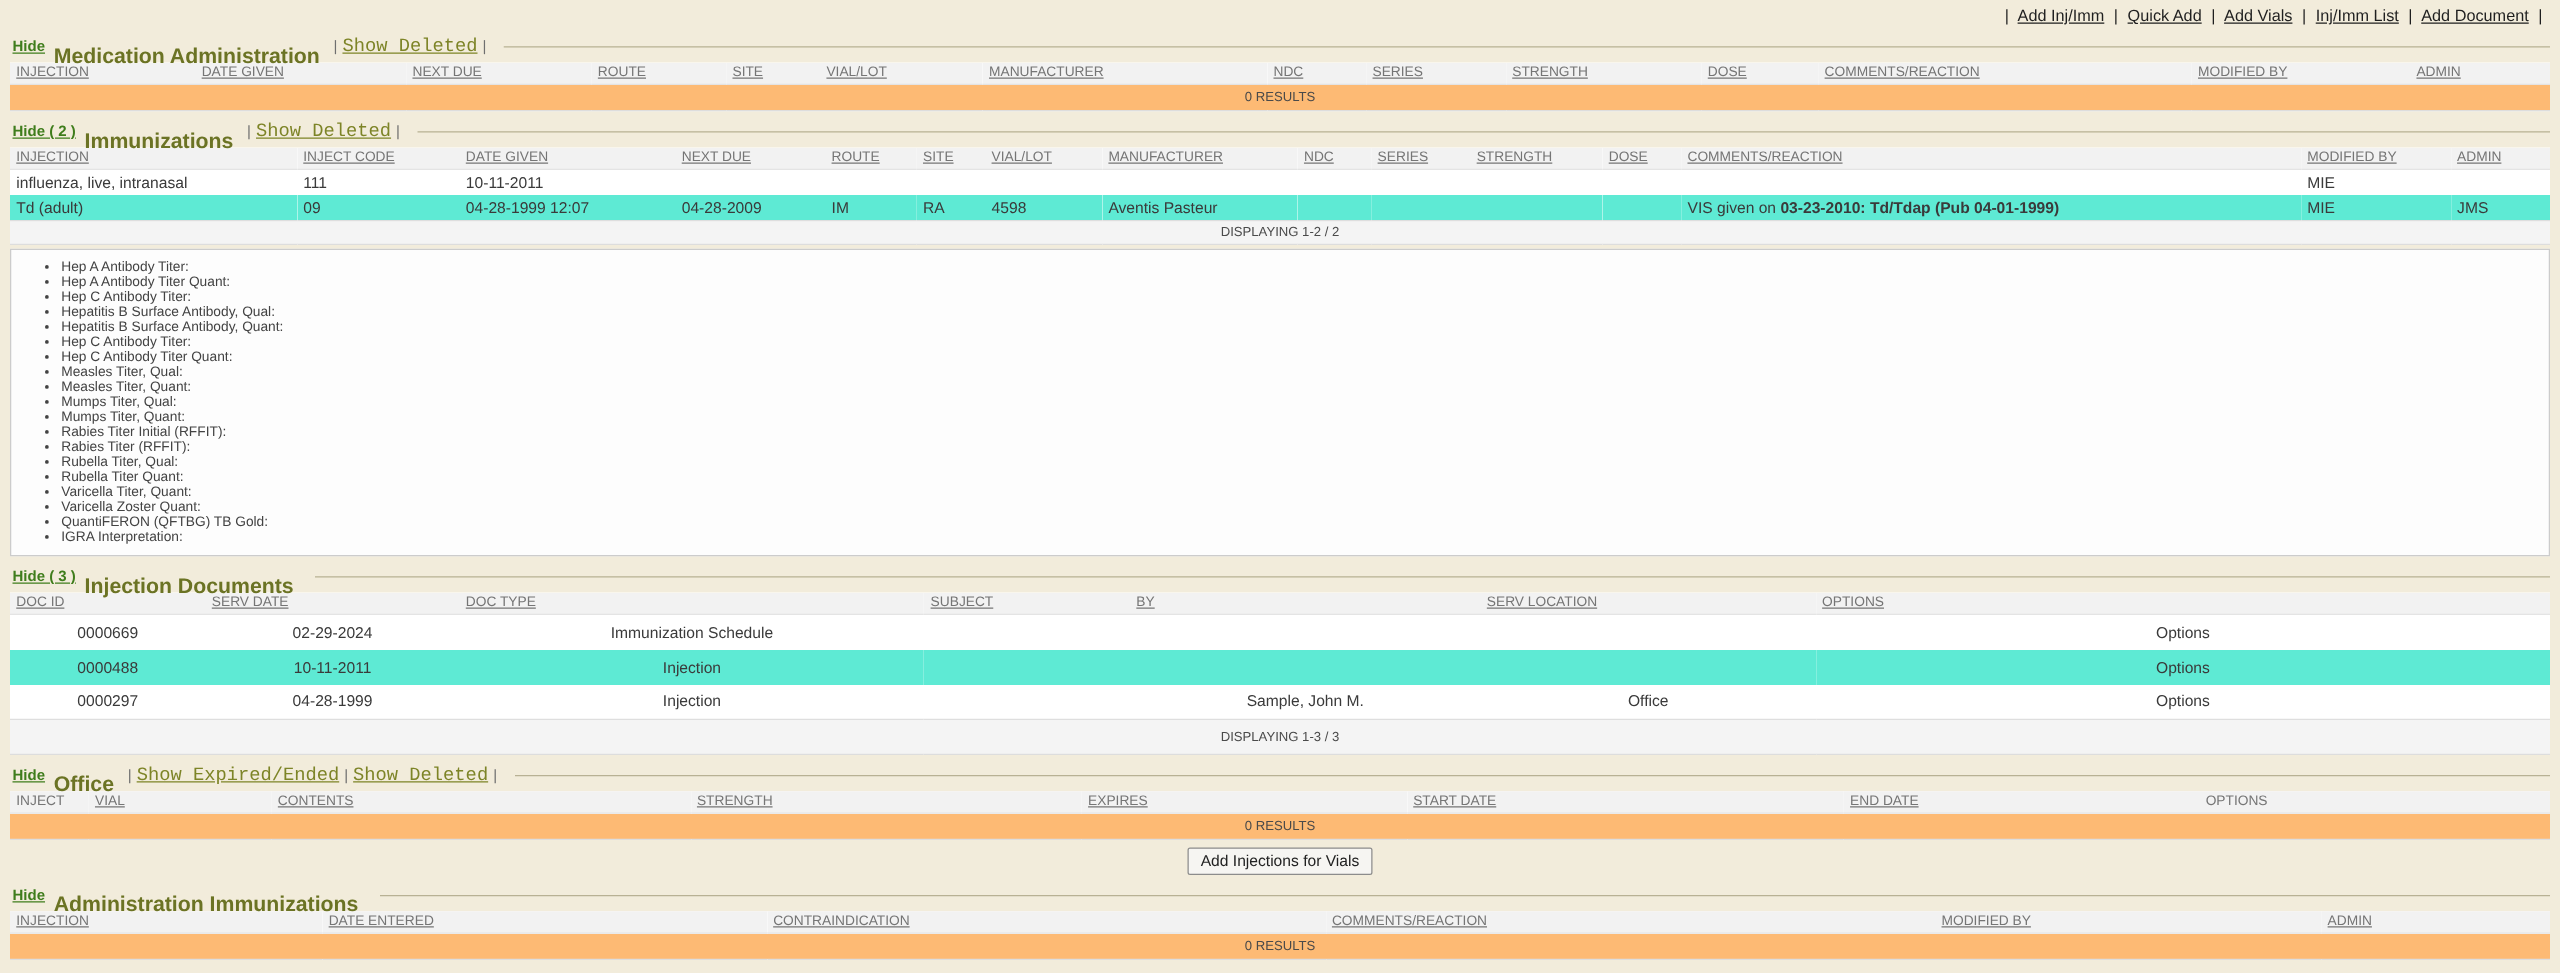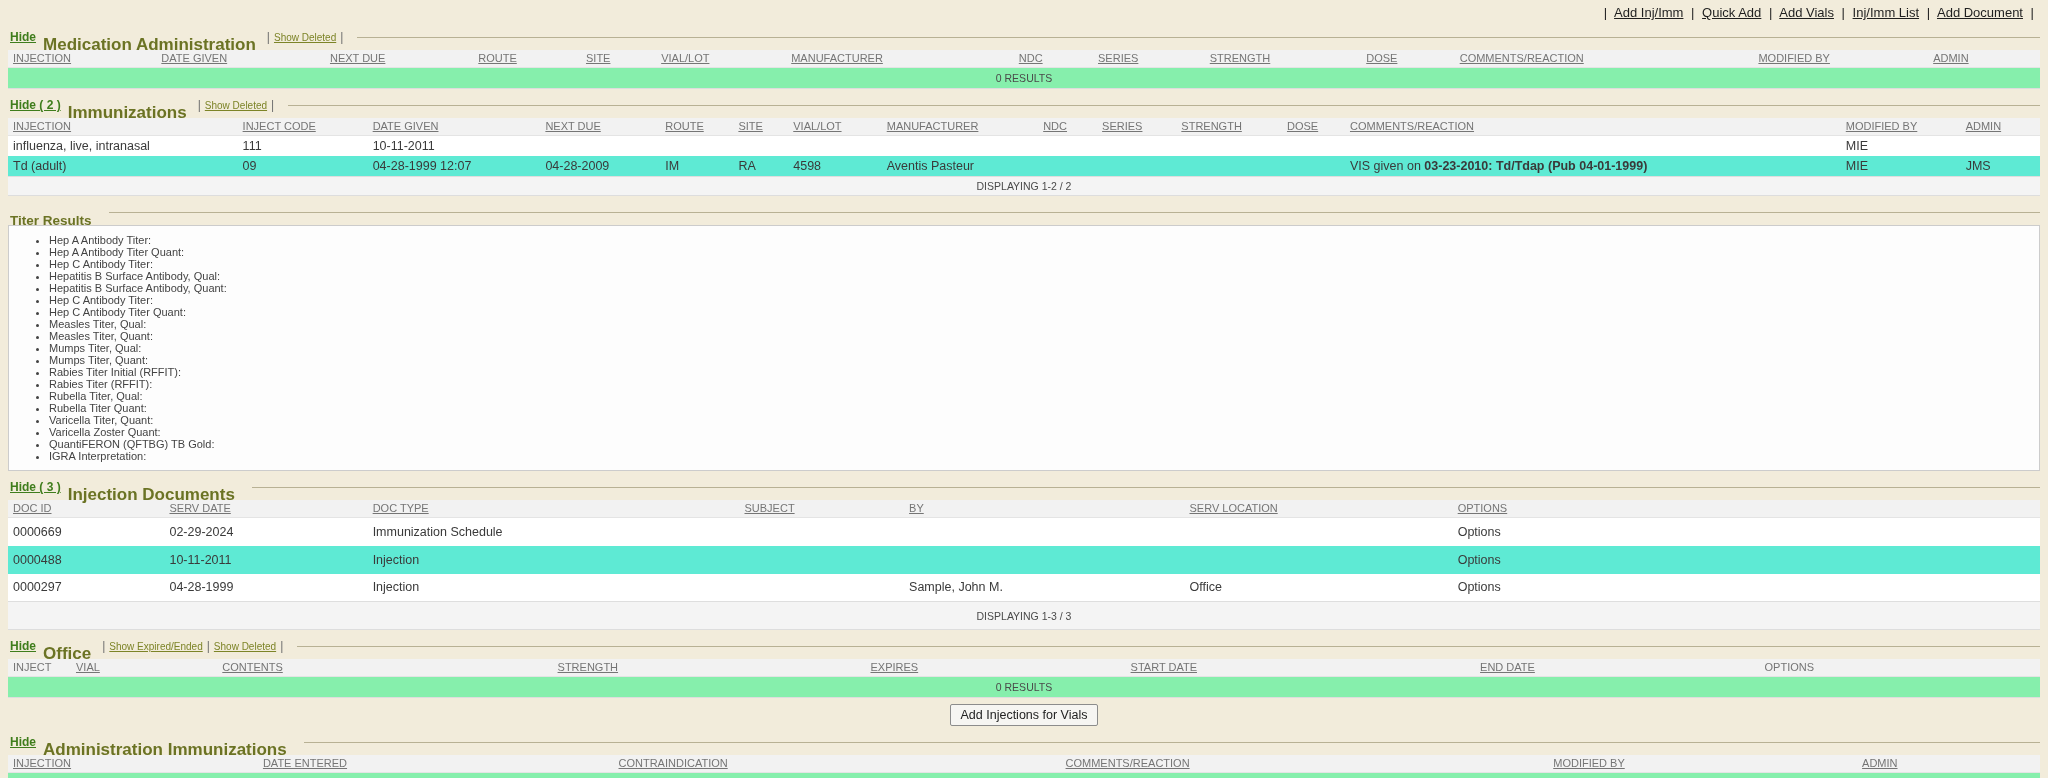--- a/index.html
+++ b/index.html
@@ -16,33 +16,33 @@
   .topbar .sep { margin: 0 4px; }
 
   .section { margin: 0 8px; }
 
   
   .sec-head { display: flex; align-items: center; margin: 6px 0 0 2px; white-space: nowrap; height: 20px; justify-content: center; }
   .hide-link { color: #3f7d1c; font-weight: bold; text-decoration: underline; font-size: 12px; cursor: pointer; }
   .sec-title { color: #6b7324; font-weight: bold; font-size: 17px; margin: 16px 7px 0 7px; }
   .sec-title.small { font-size: 13.5px; margin-left: 0; }
   .head-sep { color: #6f6f6f; font-size: 12px; margin: 0 4px; }
-  .sec-link { color: #7d8427; text-decoration: underline; font-size: 10px; cursor: pointer; }
+  .sec-link { color: #7d8427; text-decoration: underline; font-size: 15px; cursor: pointer; font-family: Liberation Mono, monospace; }
   .head-line { flex: 1; border-top: 1px solid #b8b194; margin-left: 10px; height: 0; }
 
   
   table.grid { width: 100%; border-collapse: collapse; background: #fff; font-size: 12.5px; margin-top: 3px; border-bottom: 1px solid #ddd; table-layout: fixed; }
   .grid thead tr { background: #f2f2f2; }
   .grid th { text-align: left; font-weight: normal; font-size: 11px; color: #757575; padding: 2px 5px; line-height: 13px; border-bottom: 1px solid #e4e4e4; overflow: hidden; }
   .grid th.sort { text-decoration: underline; cursor: pointer; }
   .grid td { padding: 2px 5px; line-height: 16px; white-space: nowrap; overflow: hidden; }
   .grid tbody tr.r-even { background: #5eead4; }
-  .grid tr.results td { text-align: center; font-size: 10.5px; color: #4a4a4a; padding: 3px; line-height: 14px; background: #86efac; border-top: 1px solid #e6e6e6; }
+  .grid tr.results td { text-align: center; font-size: 10.5px; color: #4a4a4a; padding: 3px; line-height: 14px; background: #fdba74; border-top: 1px solid #e6e6e6; }
   .grid tr.footerrow td { text-align: center; font-size: 10.5px; color: #4a4a4a; padding: 2px; line-height: 14px; background: #f4f4f4; border-top: 1px solid #dedede; }
-  .docs td { height: 28px; vertical-align: middle; }
+  .docs td { height: 28px; vertical-align: middle; text-align: center; }
   .optlink { cursor: pointer; }
 
   
   .titer-box { background: #fdfdfd; border: 1px solid #ccc; margin-top: 3px; padding: 8px 10px 8px 0; }
   .titer-box ul { margin: 0 0 0 40px; padding: 0; font-size: 11px; color: #434343; }
   .titer-box li { line-height: 12px; margin: 0; }
 
   
   .btn-row { text-align: center; margin: 6px 0 2px 0; height: 22px; }
   .add-btn { font-family: inherit; font-size: 12.5px; color: #222; background: #f6f5f2; border: 1px solid #8c8c8c; border-radius: 2px; padding: 3px 10px; cursor: pointer; }
@@ -200,24 +200,20 @@
         <td>JMS</td>
       </tr>
       <tr class="footerrow">
         <td colspan="15">DISPLAYING 1-2 / 2</td>
       </tr>
     </tbody>
   </table>
 </div>
 
 <div class="section">
-  <div class="sec-head">
-    <span class="sec-title small">Titer Results</span>
-    <span class="head-line"></span>
-  </div>
   <div class="titer-box">
     <ul>
       <li>Hep A Antibody Titer:</li>
       <li>Hep A Antibody Titer Quant:</li>
       <li>Hep C Antibody Titer:</li>
       <li>Hepatitis B Surface Antibody, Qual:</li>
       <li>Hepatitis B Surface Antibody, Quant:</li>
       <li>Hep C Antibody Titer:</li>
       <li>Hep C Antibody Titer Quant:</li>
       <li>Measles Titer, Qual:</li>

